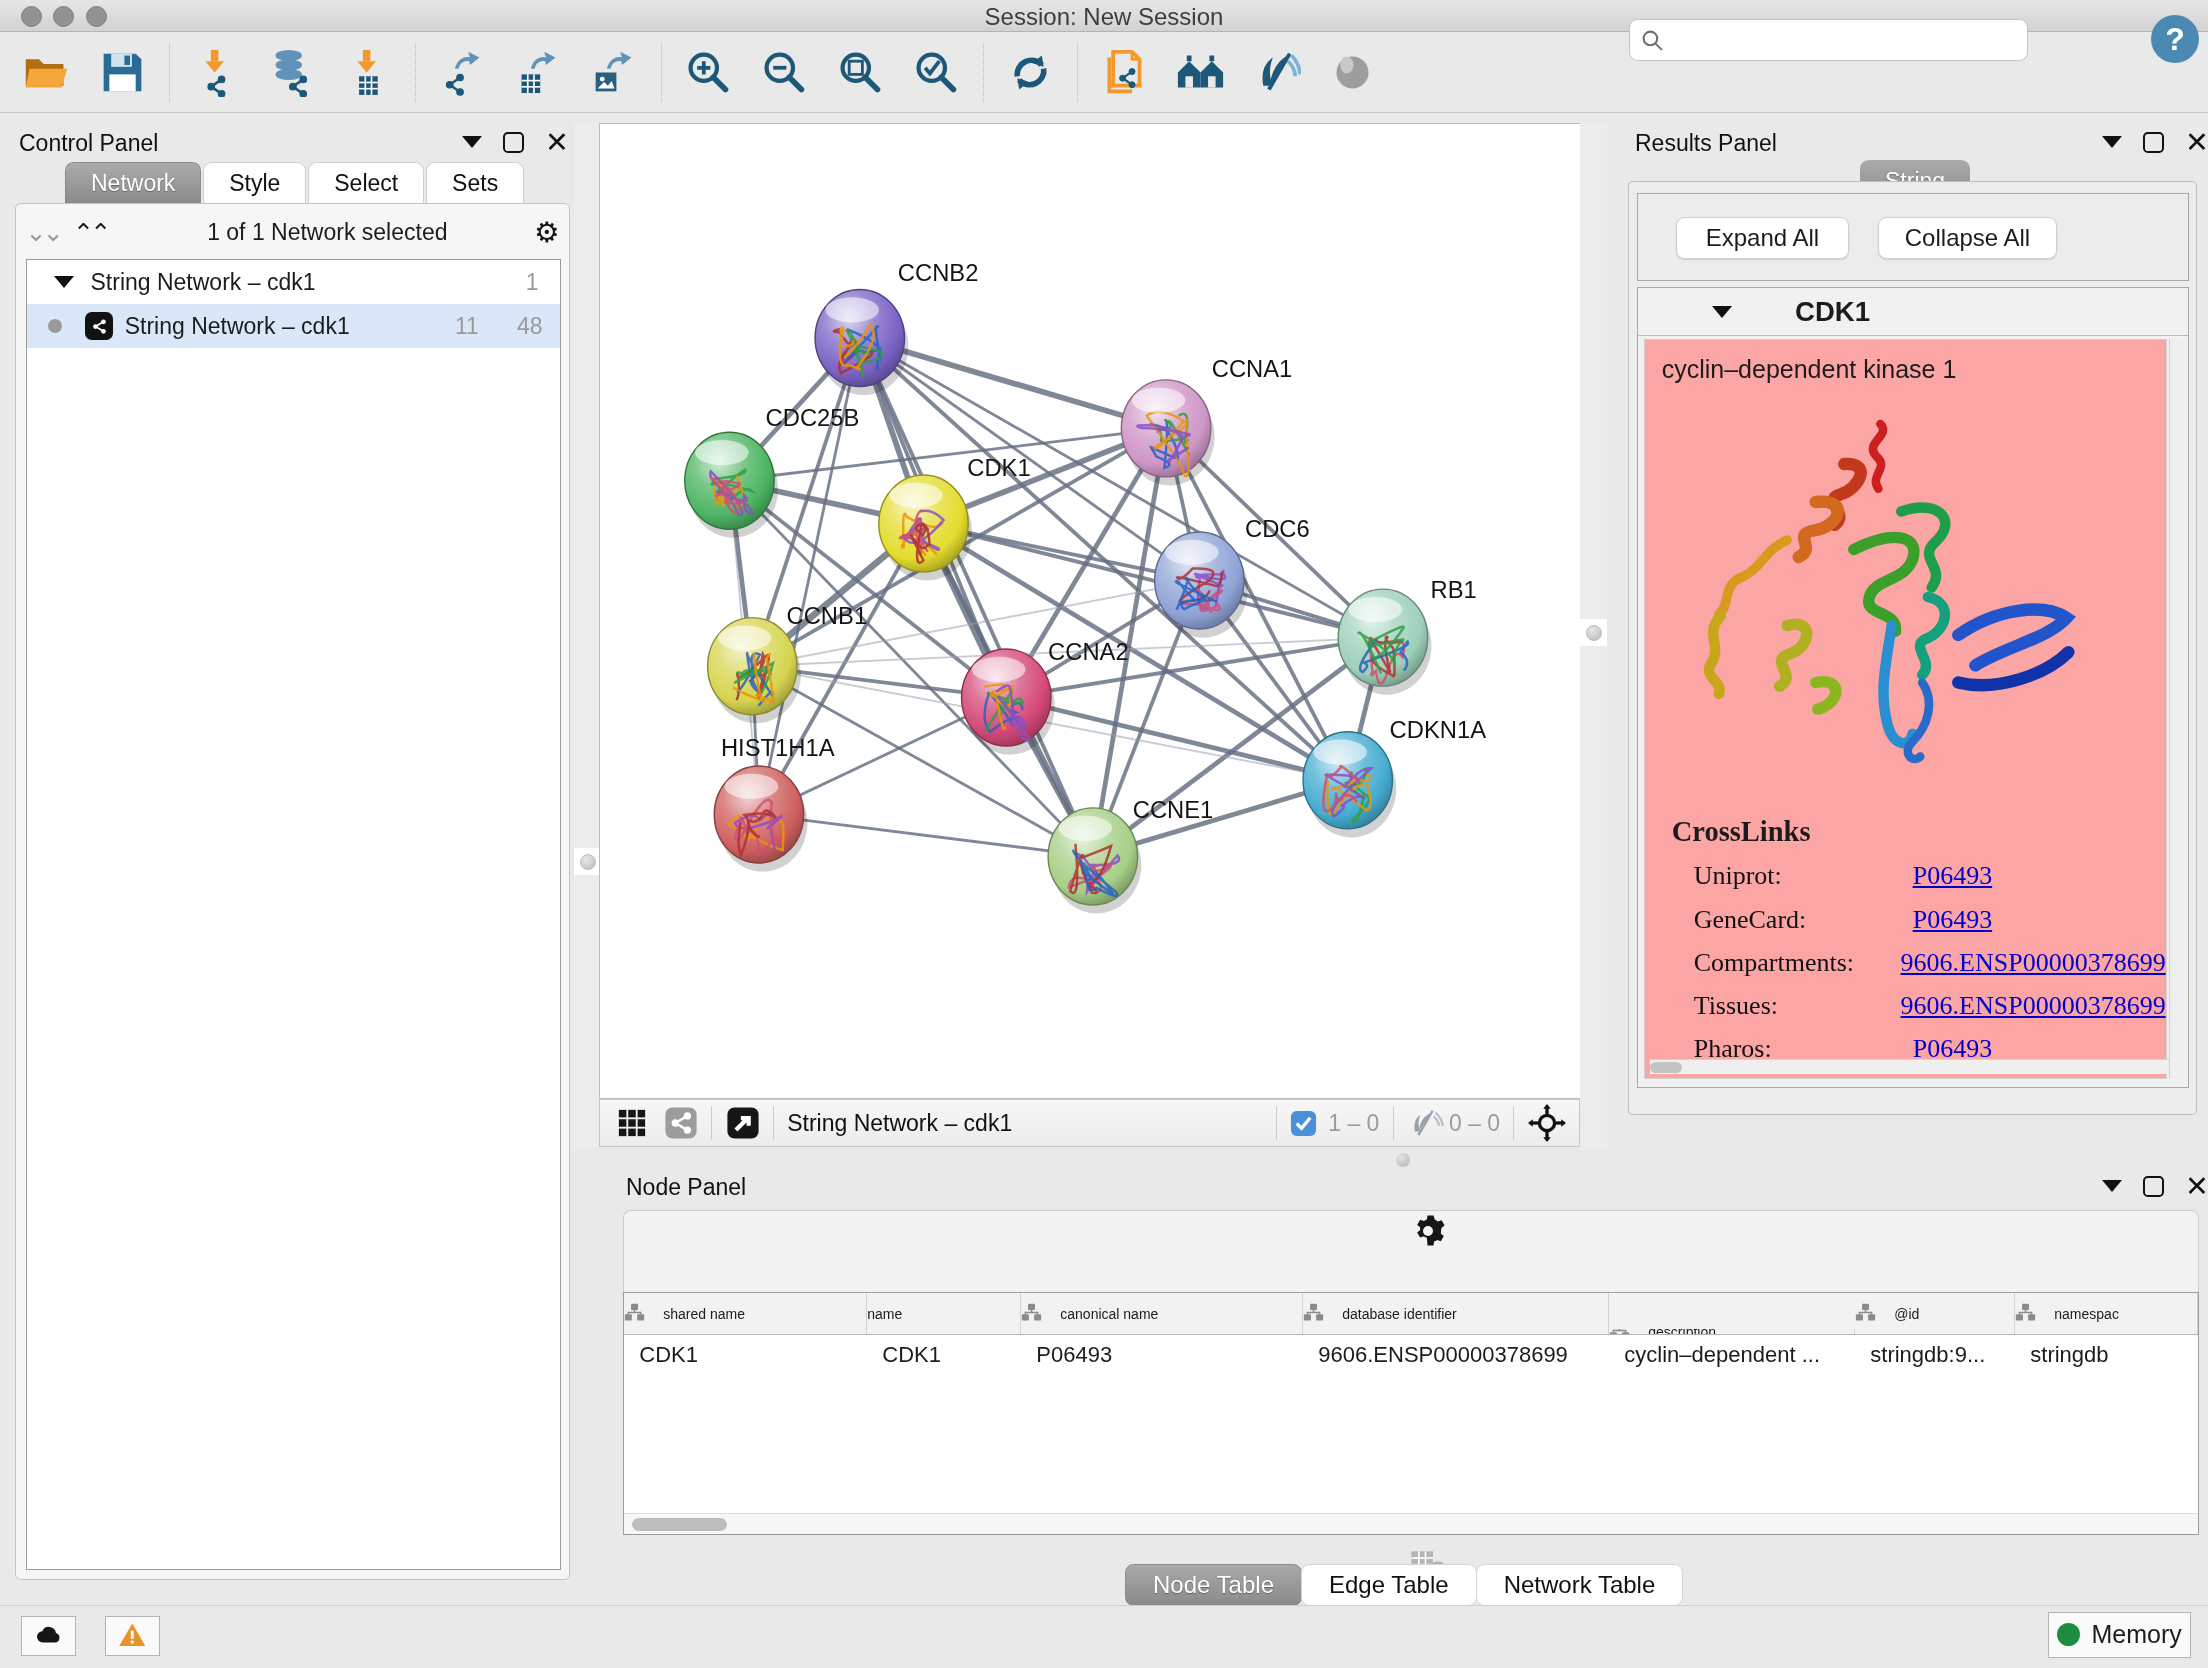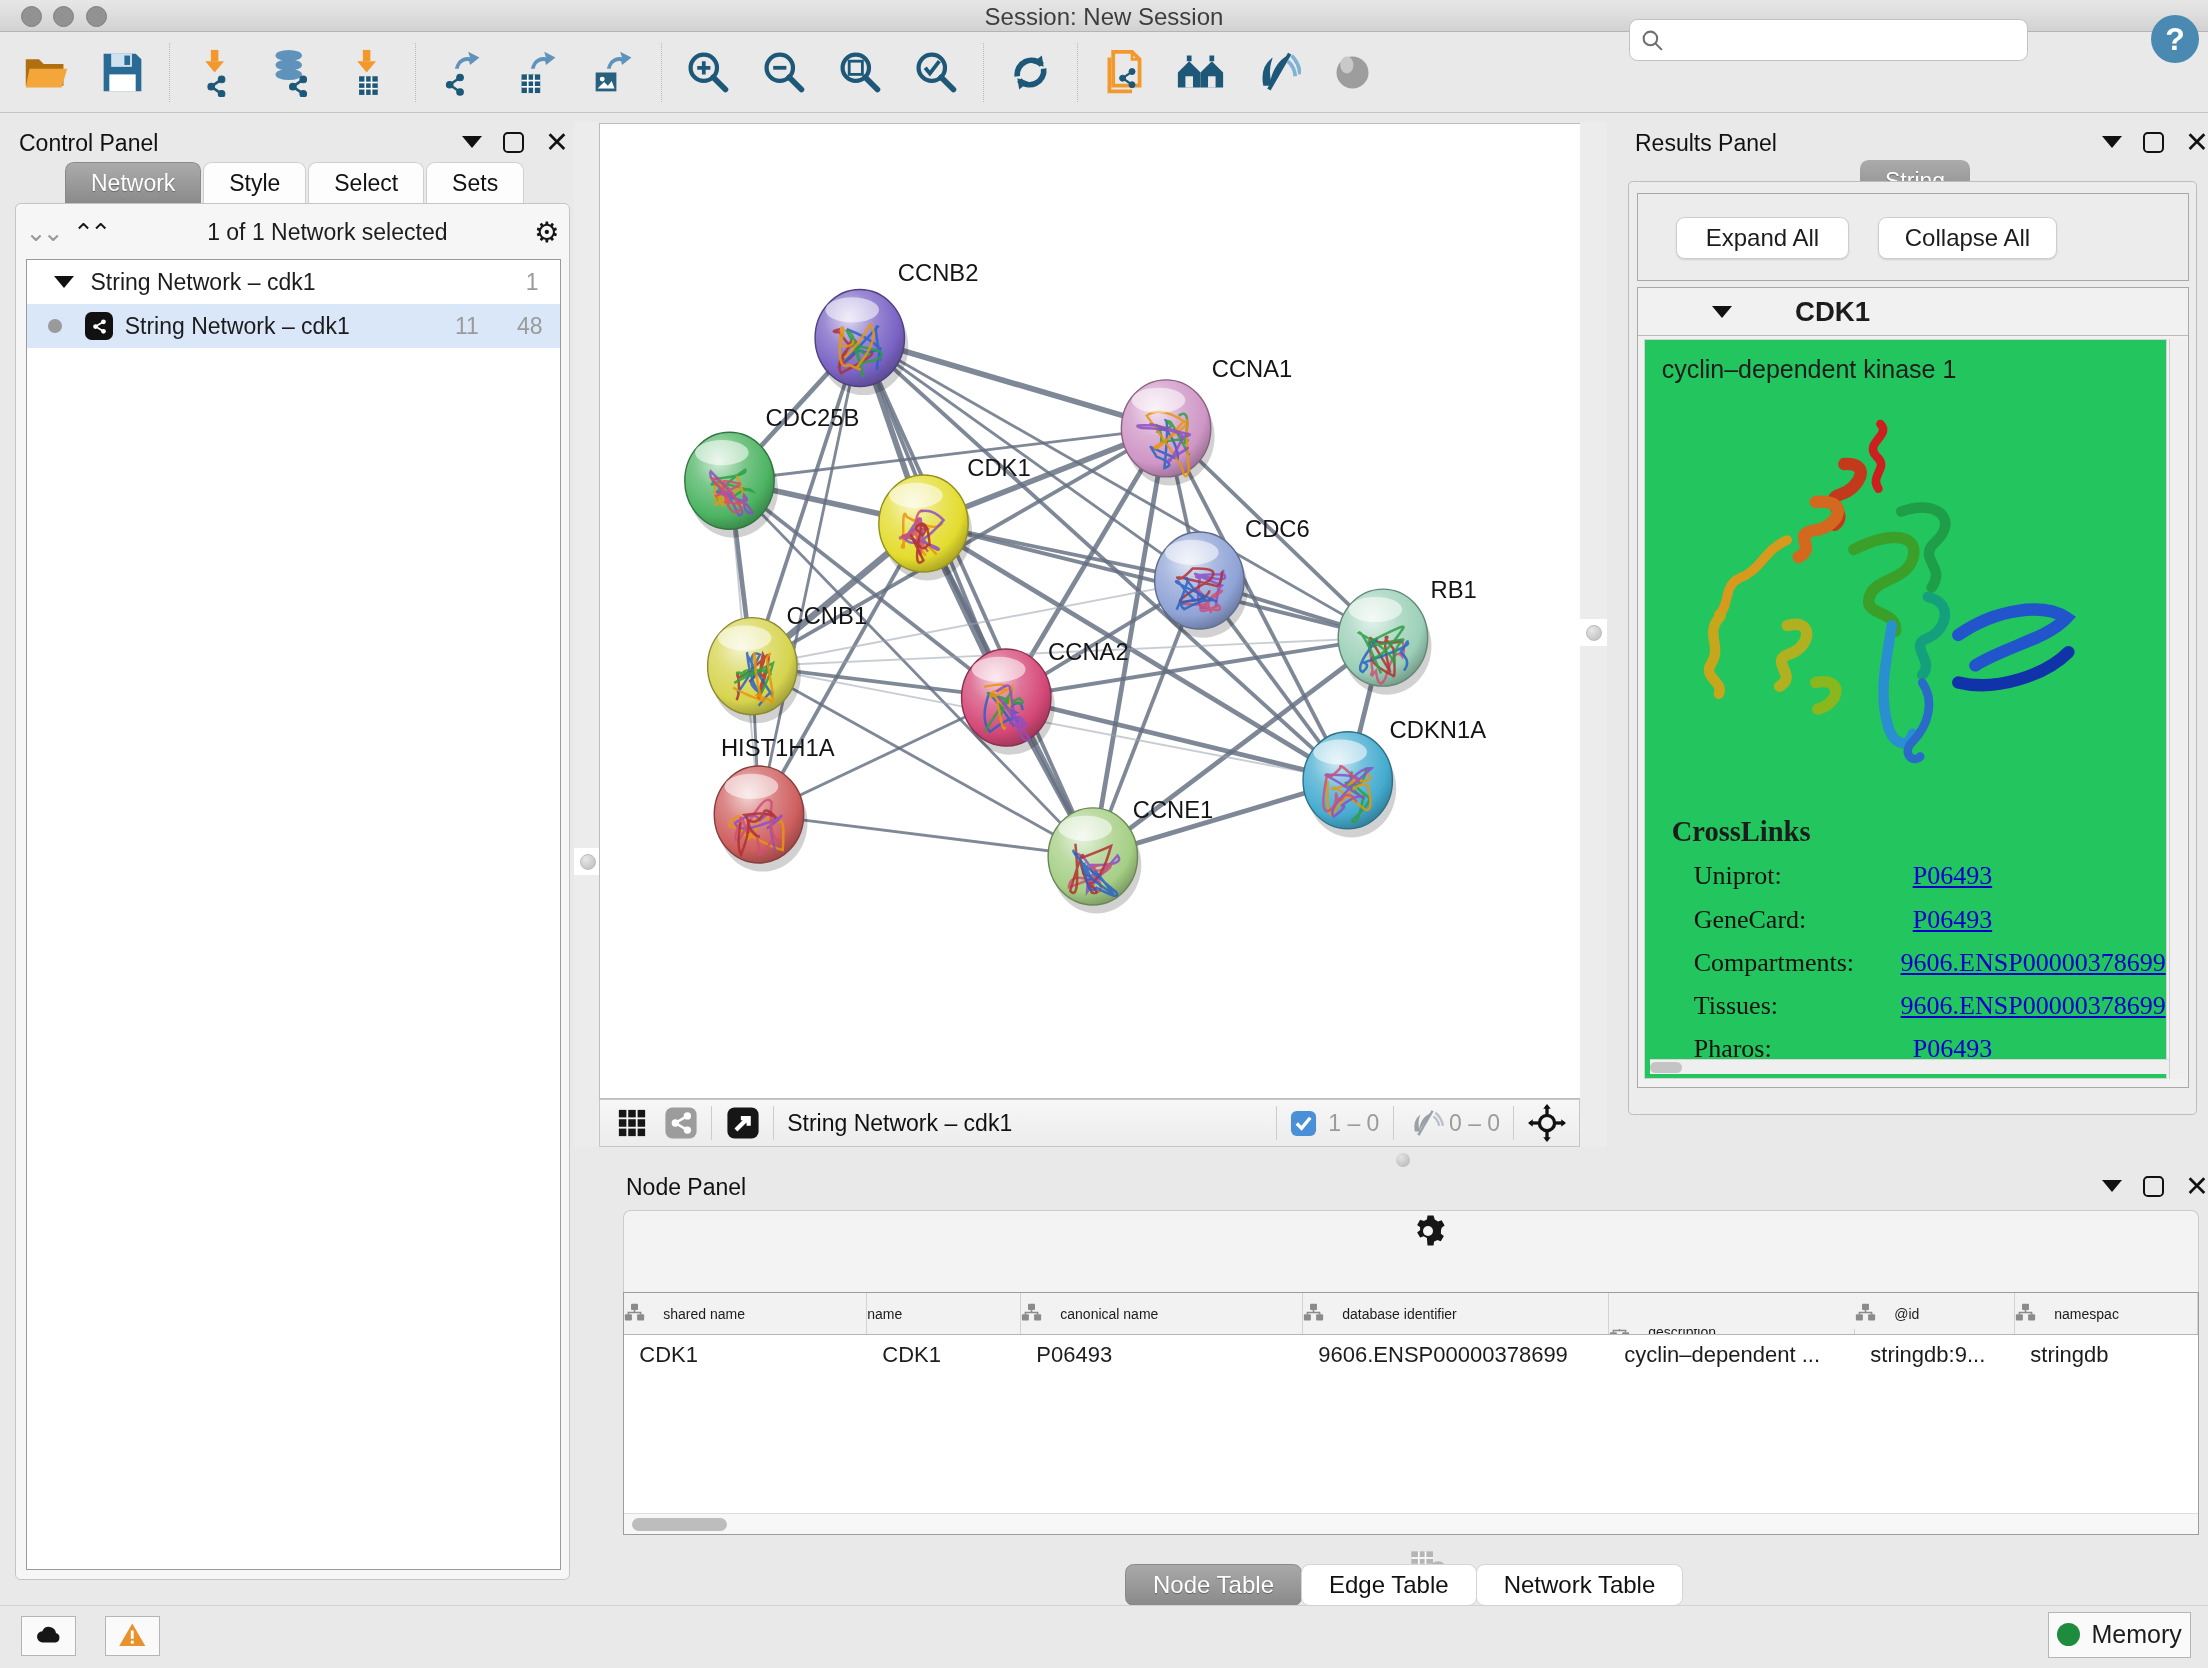--- a/index.html
+++ b/index.html
@@ -89,21 +89,21 @@
   #rp-outer { position:absolute; left:11.4px; top:59px; width:569px; height:934px; background:#ececec; border:1px solid #bdbdbd; border-radius:4.8px; }
   #rp-btnbox { position:absolute; left:7.6px; top:11.4px; width:552px; height:88px; border:1px solid #a8a8a8; background:#ececec; }
   .rp-btn { position:absolute; top:23px; height:42px; background:#fff; border:1px solid #cdcdcd; border-radius:8.6px;
     font-size:24px; display:flex; align-items:center; justify-content:center; box-shadow:0 1px 1.9px rgba(0,0,0,.12); }
   #rp-expand { left:38px; width:173px; }
   #rp-collapse { left:240px; width:179px; }
   #rp-section { position:absolute; left:7.6px; top:105px; width:552px; height:801px; border:1px solid #a8a8a8; background:#f1f1f1; }
   #rp-sec-header { position:absolute; left:0; top:0; width:100%; height:48px; border-bottom:1px solid #bbb; display:flex; align-items:center; }
   #rp-sec-header .ph-tri { margin-left:74px; }
   #rp-sec-name { font-size:27.6px; font-weight:bold; margin-left:63px; }
-  #rp-sec-body { position:absolute; left:5.7px; top:51px; width:523px; height:740px; background:#22c55e; border:1px solid #d2d2d2; }
+  #rp-sec-body { position:absolute; left:5.7px; top:51px; width:523px; height:740px; background:#fca5a5; border:1px solid #d2d2d2; }
   #rp-desc { font-size:25px; margin:15px 0 0 17px; }
   #protein-wrap { position:absolute; left:28.5px; top:67px; width:447px; height:399px; }
   #rp-crosslinks { position:absolute; left:0px; top:476px; width:100%; font-family:"Liberation Serif","DejaVu Serif",serif; }
   #rp-cl-title { font-size:28.5px; font-weight:bold; margin-left:27px; }
   .cl-row { display:flex; font-size:26px; margin:13.3px 0 0 49px; }
   .cl-label { width:219px; color:#111; }
   .cl-link { color:#0000cc; text-decoration:underline; }
   #rp-vscroll { position:absolute; right:1.9px; top:51px; width:17px; height:740px; background:#efefef; border-left:1px solid #cfcfcf; }
   #rp-hscroll { position:absolute; left:5.7px; bottom:3.8px; width:523px; height:15px; background:#efefef; border-top:1px solid #d5d5d5; }
   #rp-hthumb { width:32px; height:11.4px; margin-top:1.9px; background:#c4c4c4; border-radius:5.7px; }

